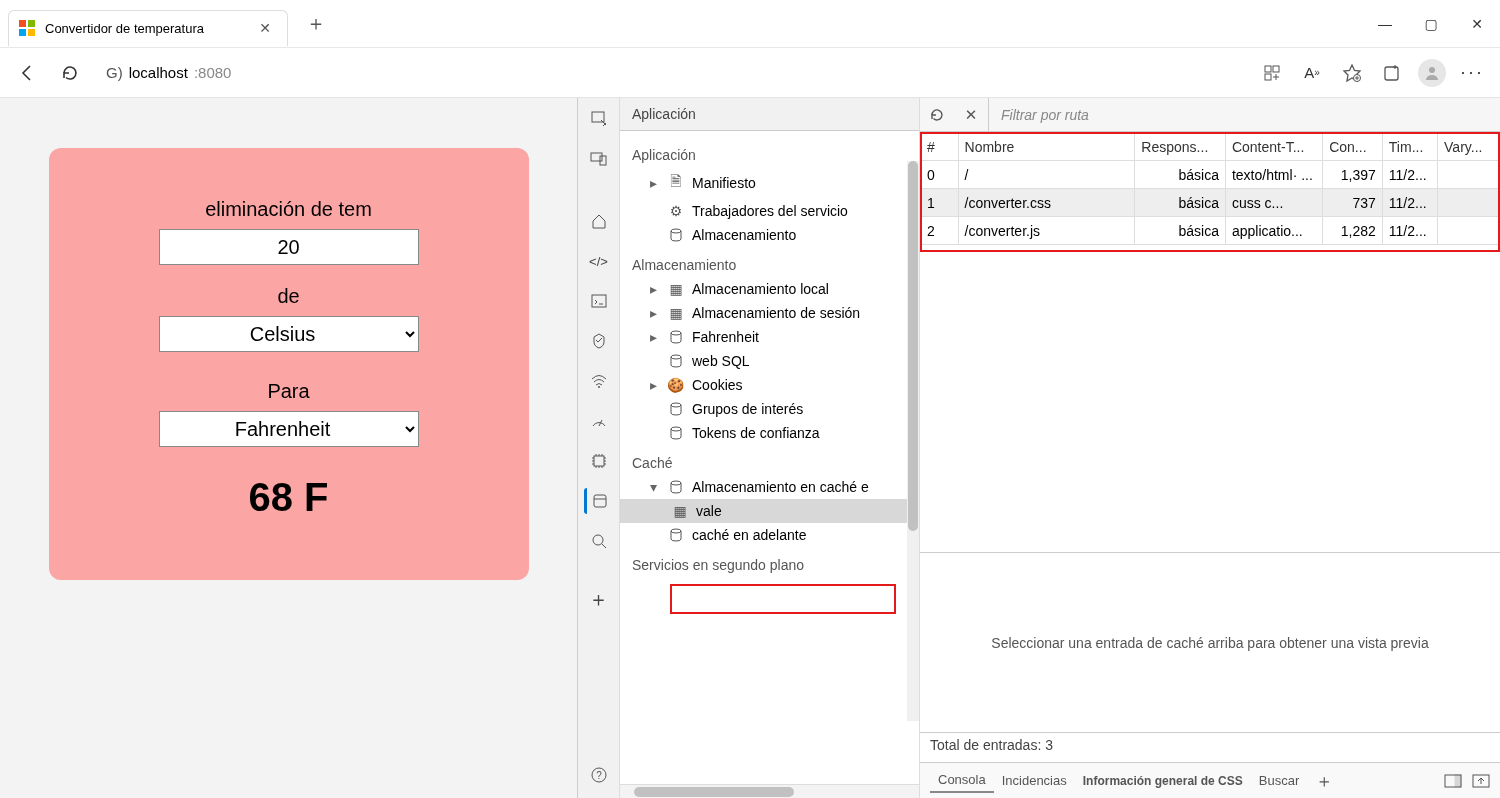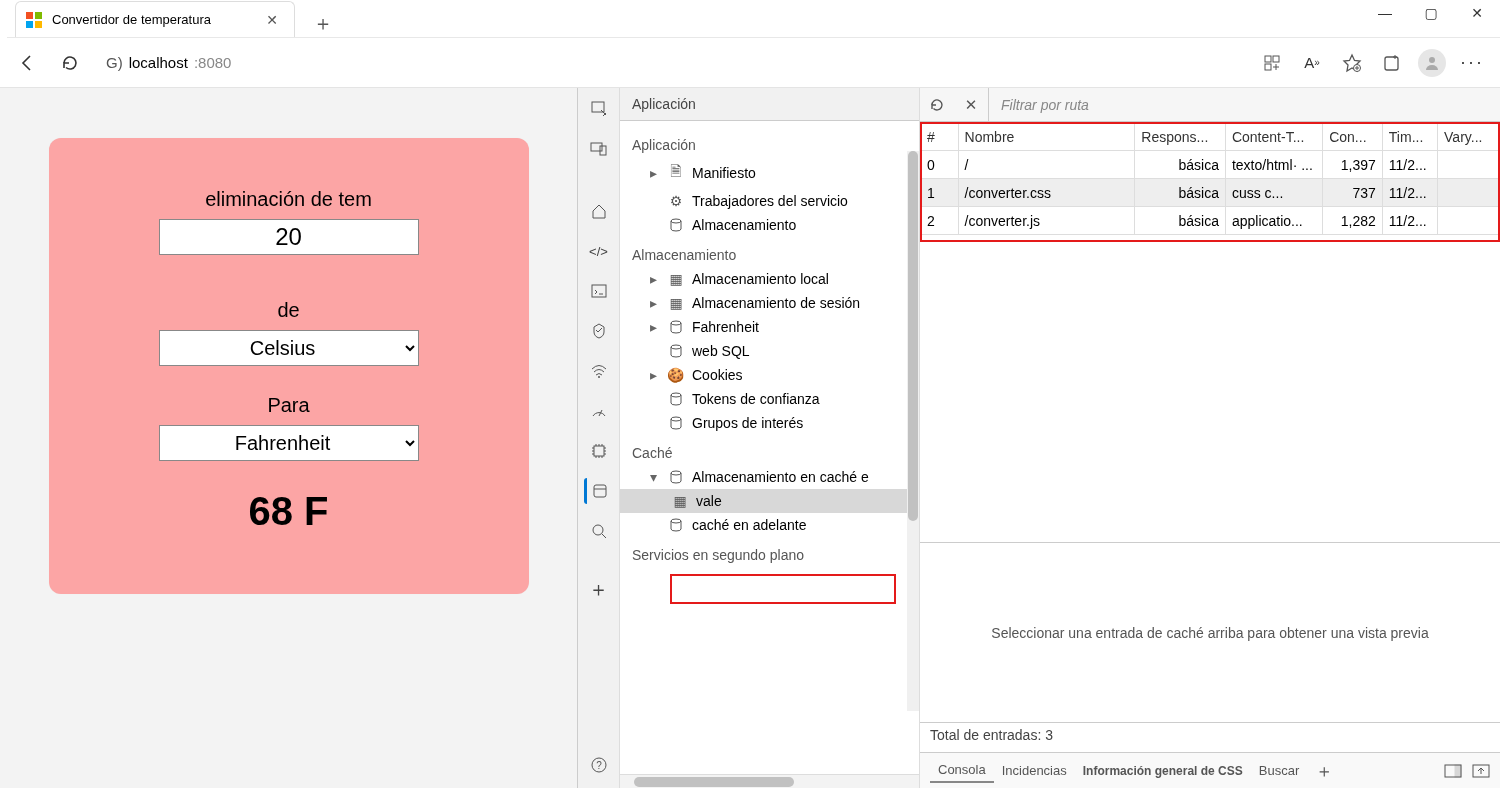--- a/index.html
+++ b/index.html
@@ -1,19 +1,19 @@
 <!DOCTYPE html>
 <html><head>
 <meta charset="utf-8">
 <style>
 * { box-sizing: border-box; margin: 0; padding: 0; font-family: "Segoe UI", Arial, sans-serif; }
 body { width: 1500px; height: 798px; background: #fff; overflow: hidden; position: relative; }
 
 
-.titlebar { height: 38px; display: flex; align-items: flex-end; background: #fff; border-bottom: 1px solid #e8e8e8; margin-left: 7px; }
+.titlebar { height: 48px; display: flex; align-items: center; background: #fff; border-bottom: 1px solid #e8e8e8; }
 .tab { display: flex; align-items: center; height: 36px; padding: 0 12px 0 10px; margin-left: 8px; margin-top: 8px; border: 1px solid #ddd; border-bottom: none; border-radius: 6px 6px 0 0; background: #fff; gap: 10px; min-width: 280px; }
 .win-logo { width: 16px; height: 16px; display: inline-block; position: relative; }
 .win-logo span { position: absolute; width: 7px; height: 7px; }
 .win-logo .r { background:#f25022; top:0; left:0; }
 .win-logo .g { background:#7fba00; top:0; right:0; }
 .win-logo .b { background:#00a4ef; bottom:0; left:0; }
 .win-logo .y { background:#ffb900; bottom:0; right:0; }
 .tab-title { font-size: 13px; flex:1; }
 .tab-close { font-size: 14px; color:#555; cursor:pointer; width:20px; text-align:center; }
 .new-tab { font-size: 20px; color:#555; margin-left: 14px; cursor:pointer; width:28px; text-align:center;}
@@ -29,21 +29,21 @@
 .ab-right { display:flex; gap:4px; }
 .avatar{width:28px;height:28px;border-radius:50%;background:#e6e6e6;display:flex;align-items:center;justify-content:center;}
 
 
 .workarea { display:flex; height: 700px; }
 
 
 .page { width: 577px; background:#f3f3f3; padding:30px; position:relative; }
 .card { background:#fca5a5; border-radius:12px; padding:50px 40px 60px; width:480px; margin:20px auto; text-align:center; box-shadow:0 0 1px rgba(0,0,0,0.05);}
 .field-label{ font-size:20px; margin-bottom:8px;}
-.field-input{ width:260px; height:36px; border:1px solid #888; font-size:24px; text-align:center; margin:0 auto 44px; display:block;}
+.field-input{ width:260px; height:36px; border:1px solid #888; font-size:20px; text-align:center; margin:0 auto 20px; display:block;}
 .field-select{ width:260px; height:36px; border:1px solid #888; font-size:20px; text-align:center; margin:2px auto 28px; display:block; text-align-last:center; background:#fff;}
 .result{font-size:40px; font-weight:700; margin-top:20px;}
 
 
 .devtools { flex:1; display:flex; flex-direction:column; border-left:1px solid #ccc; background:#f1f1f1;}
 .dt-body { flex:1; display:flex; overflow:hidden;}
 .dt-iconbar { width:42px; background:#f1f1f1; border-right:1px solid #ddd; display:flex; flex-direction:column; align-items:center; padding-top:8px; gap:14px;}
 .dt-iconbar .ic { width:30px; height:26px; display:flex; align-items:center; justify-content:center; font-size:17px; color:#444; cursor:pointer; border-radius:3px;}
 .dt-iconbar .ic.active { border-left:3px solid #0078d4; }
 .dt-iconbar .plus { margin-top:18px; font-size:20px;}
@@ -312,31 +312,31 @@
               <span>Cookies</span>
             </div>
           <div class="tree-item">
               <span class="arrow"></span>
               <span class="glyph">
                 <svg width="14" height="14" viewBox="0 0 14 14">
                   <ellipse cx="7" cy="3" rx="5" ry="2" stroke="#555" fill="none"></ellipse>
                   <path d="M2 3 v8 a5 2 0 0 0 10 0 V3" stroke="#555" fill="none"></path>
                 </svg>
               </span>
+              <span>Grupos de interés</span>
+            </div>
+          <div class="tree-item">
+              <span class="arrow"></span>
+              <span class="glyph">
+                <svg width="14" height="14" viewBox="0 0 14 14">
+                  <ellipse cx="7" cy="3" rx="5" ry="2" stroke="#555" fill="none"></ellipse>
+                  <path d="M2 3 v8 a5 2 0 0 0 10 0 V3" stroke="#555" fill="none"></path>
+                </svg>
+              </span>
               <span>Tokens de confianza</span>
-            </div>
-          <div class="tree-item">
-              <span class="arrow"></span>
-              <span class="glyph">
-                <svg width="14" height="14" viewBox="0 0 14 14">
-                  <ellipse cx="7" cy="3" rx="5" ry="2" stroke="#555" fill="none"></ellipse>
-                  <path d="M2 3 v8 a5 2 0 0 0 10 0 V3" stroke="#555" fill="none"></path>
-                </svg>
-              </span>
-              <span>Grupos de interés</span>
             </div>
 
           <div class="tree-sec">Caché</div>
           <div class="tree-item">
               <span class="arrow">▾</span>
               <span class="glyph">
                 <svg width="14" height="14" viewBox="0 0 14 14">
                   <ellipse cx="7" cy="3" rx="5" ry="2" stroke="#555" fill="none"></ellipse>
                   <path d="M2 3 v8 a5 2 0 0 0 10 0 V3" stroke="#555" fill="none"></path>
                 </svg>

